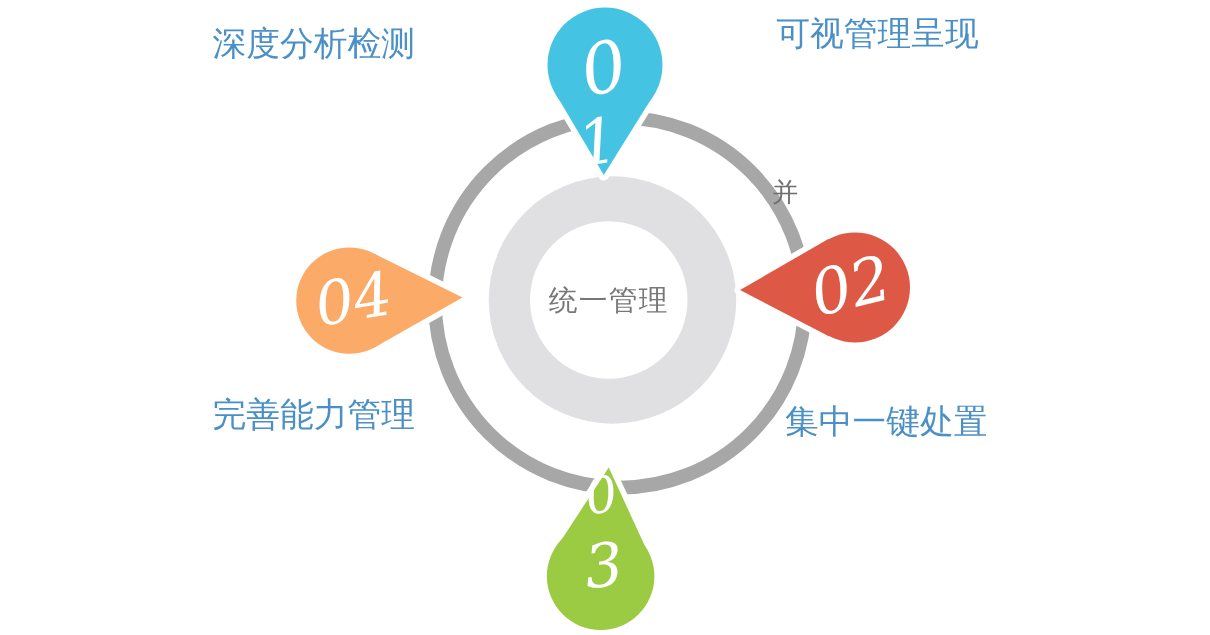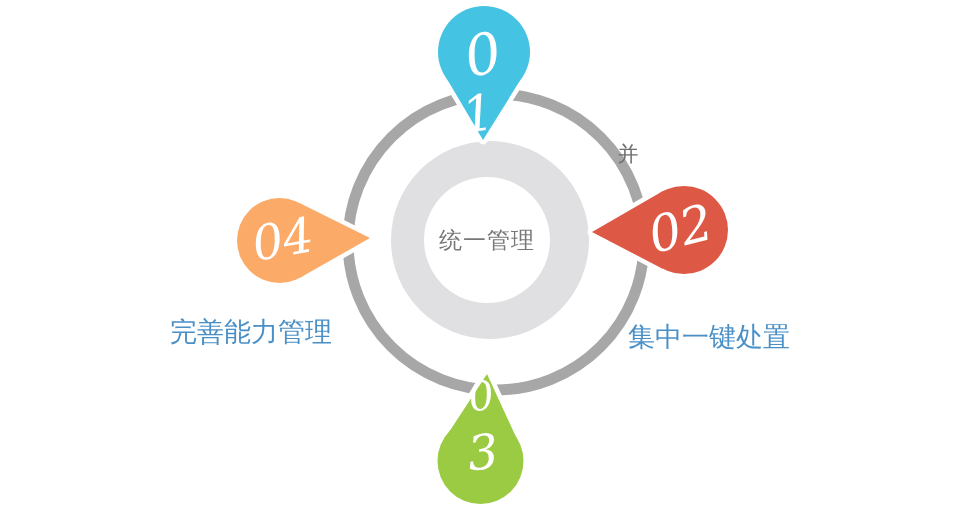--- a/index.html
+++ b/index.html
@@ -88,16 +88,18 @@
 
     <g>
       <circle cx="279.5" cy="240.5" r="42.5" stroke="#ffffff" stroke-width="9" fill="#fbaa68"></circle>
       <polygon points="299.5,203 370,238 299.5,278" stroke="#ffffff" stroke-width="9" stroke-linejoin="round" fill="#fbaa68"></polygon>
       <circle cx="279.5" cy="240.5" r="42.5" fill="#fbaa68"></circle>
       <polygon points="299.5,203 370,238 299.5,278" fill="#fbaa68"></polygon>
       <text x="283" y="256" class="pin-digit" font-size="48" text-anchor="middle" transform="rotate(-10 283 240)">04</text>
     </g>
   </svg>
 
+  <div class="corner-label label-tl">深度分析检测</div>
+  <div class="corner-label label-tr">可视管理呈现</div>
   <div class="corner-label label-br">集中一键处置</div>
   <div class="corner-label label-bl">完善能力管理</div>
 
 </div>
 
 </body></html>

